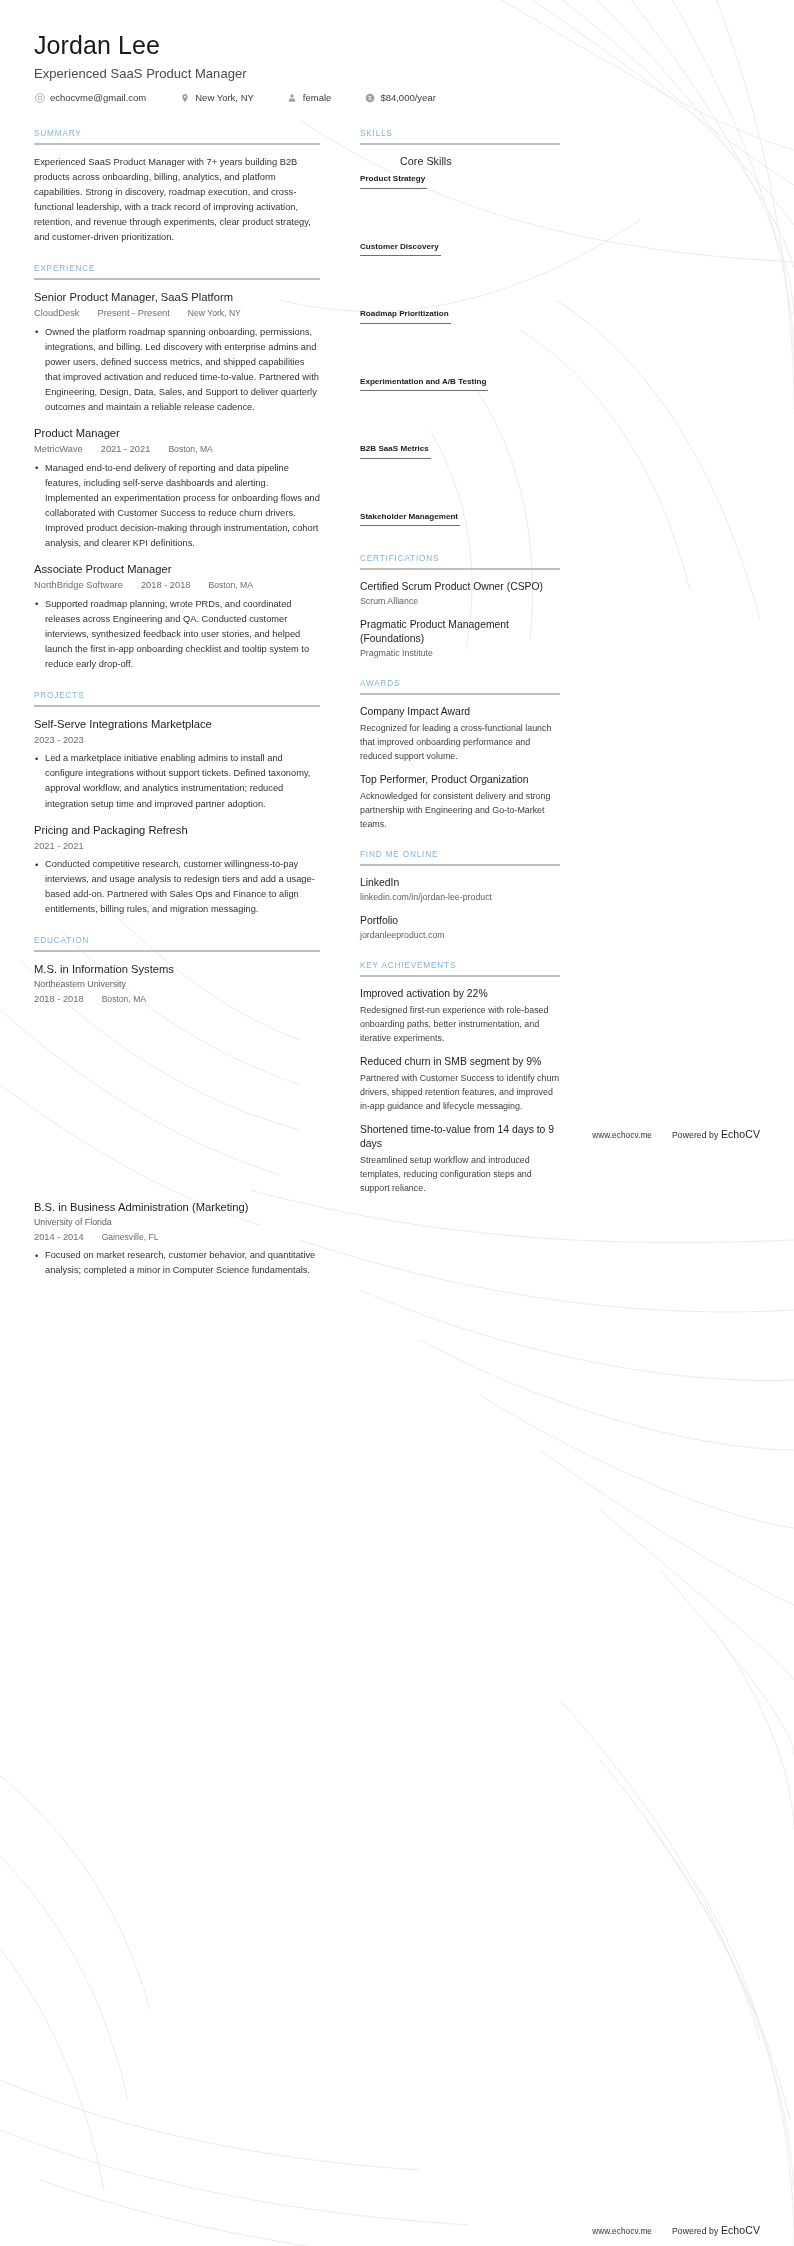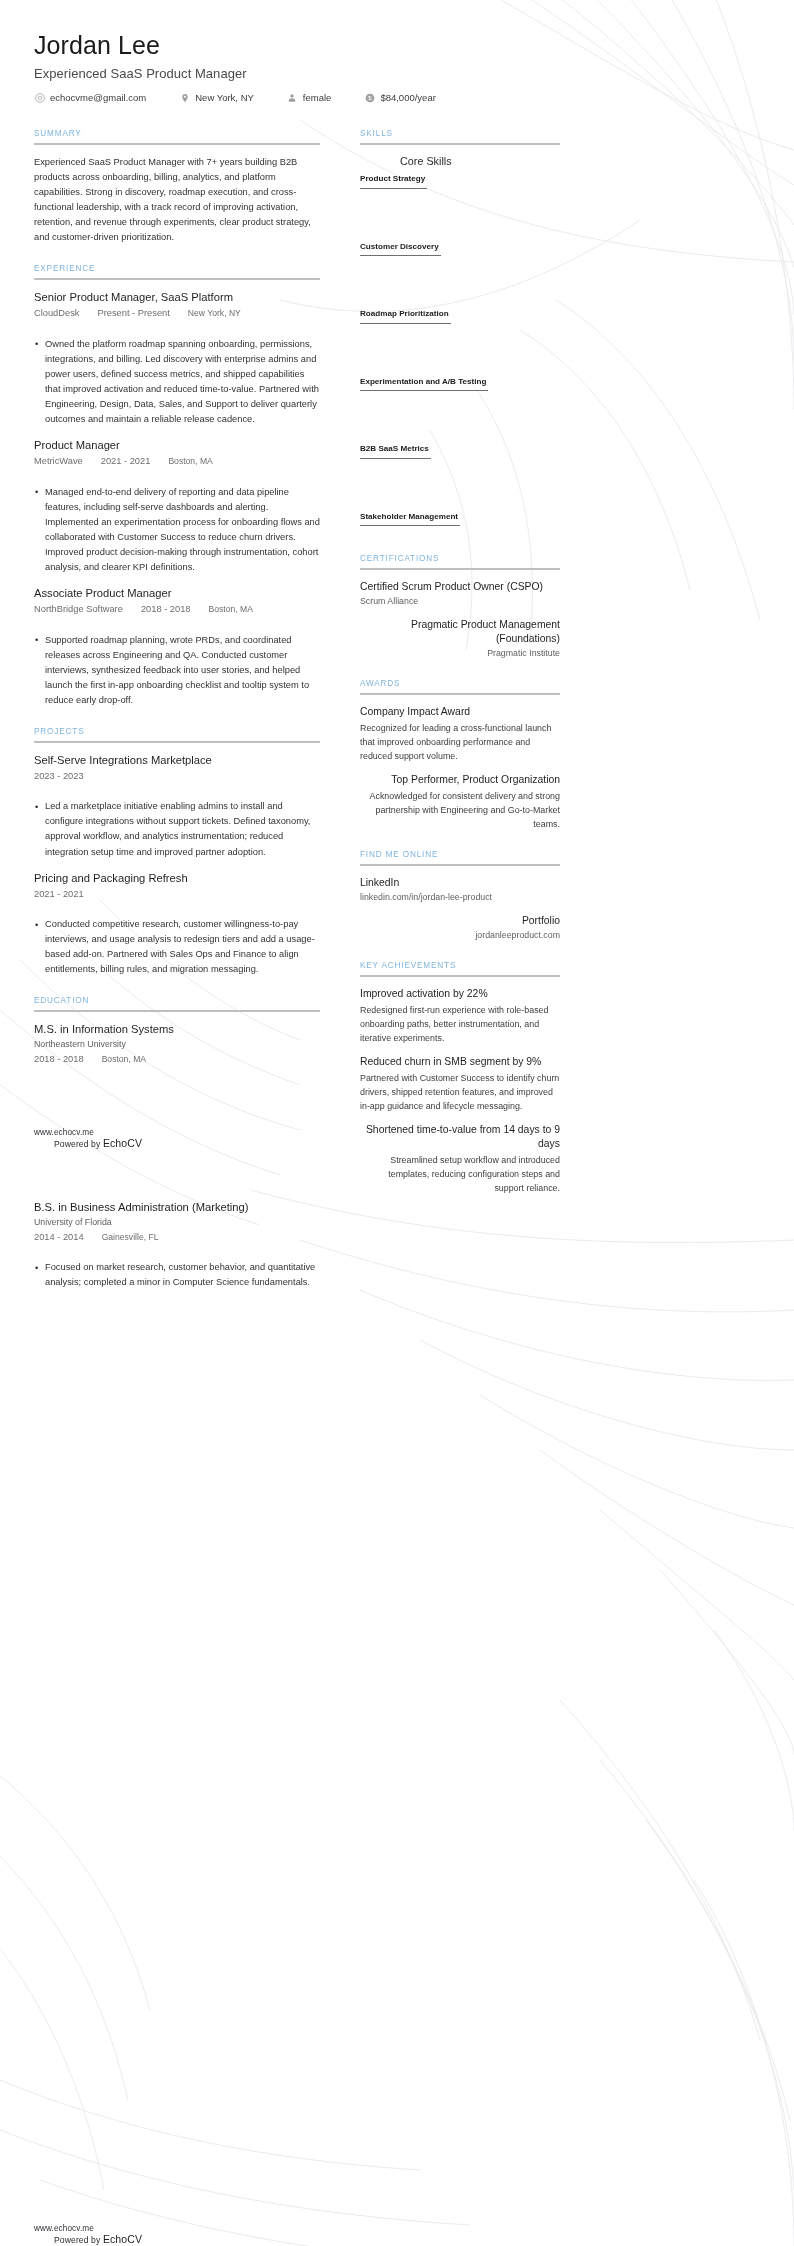--- a/index.html
+++ b/index.html
@@ -139,21 +139,21 @@
     font-size: 9.3px;
     color: #6d6d6d;
     margin-right: 18px;
   }
   .meta-loc {
     font-size: 8.6px;
     color: #6d6d6d;
   }
   ul.bullets {
     list-style: none;
-    margin-top: 16px;
+    margin-top: 4px;
   }
   ul.bullets li {
     position: relative;
     padding-left: 11px;
     font-size: 9.3px;
     line-height: 1.62;
     color: #333333;
     margin-bottom: 2px;
   }
   ul.bullets li::before {
@@ -181,21 +181,21 @@
     font-size: 8.1px;
     font-weight: bold;
     color: #1c1c1c;
     border-bottom: 1px solid #6f6f6f;
     padding: 0 2px 3px 0;
     margin: 0 10px 9px 0;
     line-height: 1.3;
     white-space: nowrap;
   }
   .r-entry { margin-bottom: 10px; }
-  .r-entry:last-child { margin-bottom: 0; text-align: right; }
+  .r-entry:last-child { margin-bottom: 0; }
   .r-title {
     font-size: 10.4px;
     color: #1f1f1f;
     line-height: 1.35;
   }
   .r-sub {
     font-size: 8.8px;
     color: #5e5e5e;
     margin-top: 1px;
     line-height: 1.45;
@@ -208,21 +208,20 @@
   }
 
   
   .footer {
     position: absolute;
     left: 34px;
     right: 34px;
     display: flex;
     justify-content: flex-end;
     align-items: baseline;
-    flex-direction: column;
   }
   .footer-left {
     font-size: 8.2px;
     color: #33333a;
     letter-spacing: 0.1px;
   }
   .footer-right {
     font-size: 8.6px;
     color: #2b2b2b;
     letter-spacing: 0.1px;

